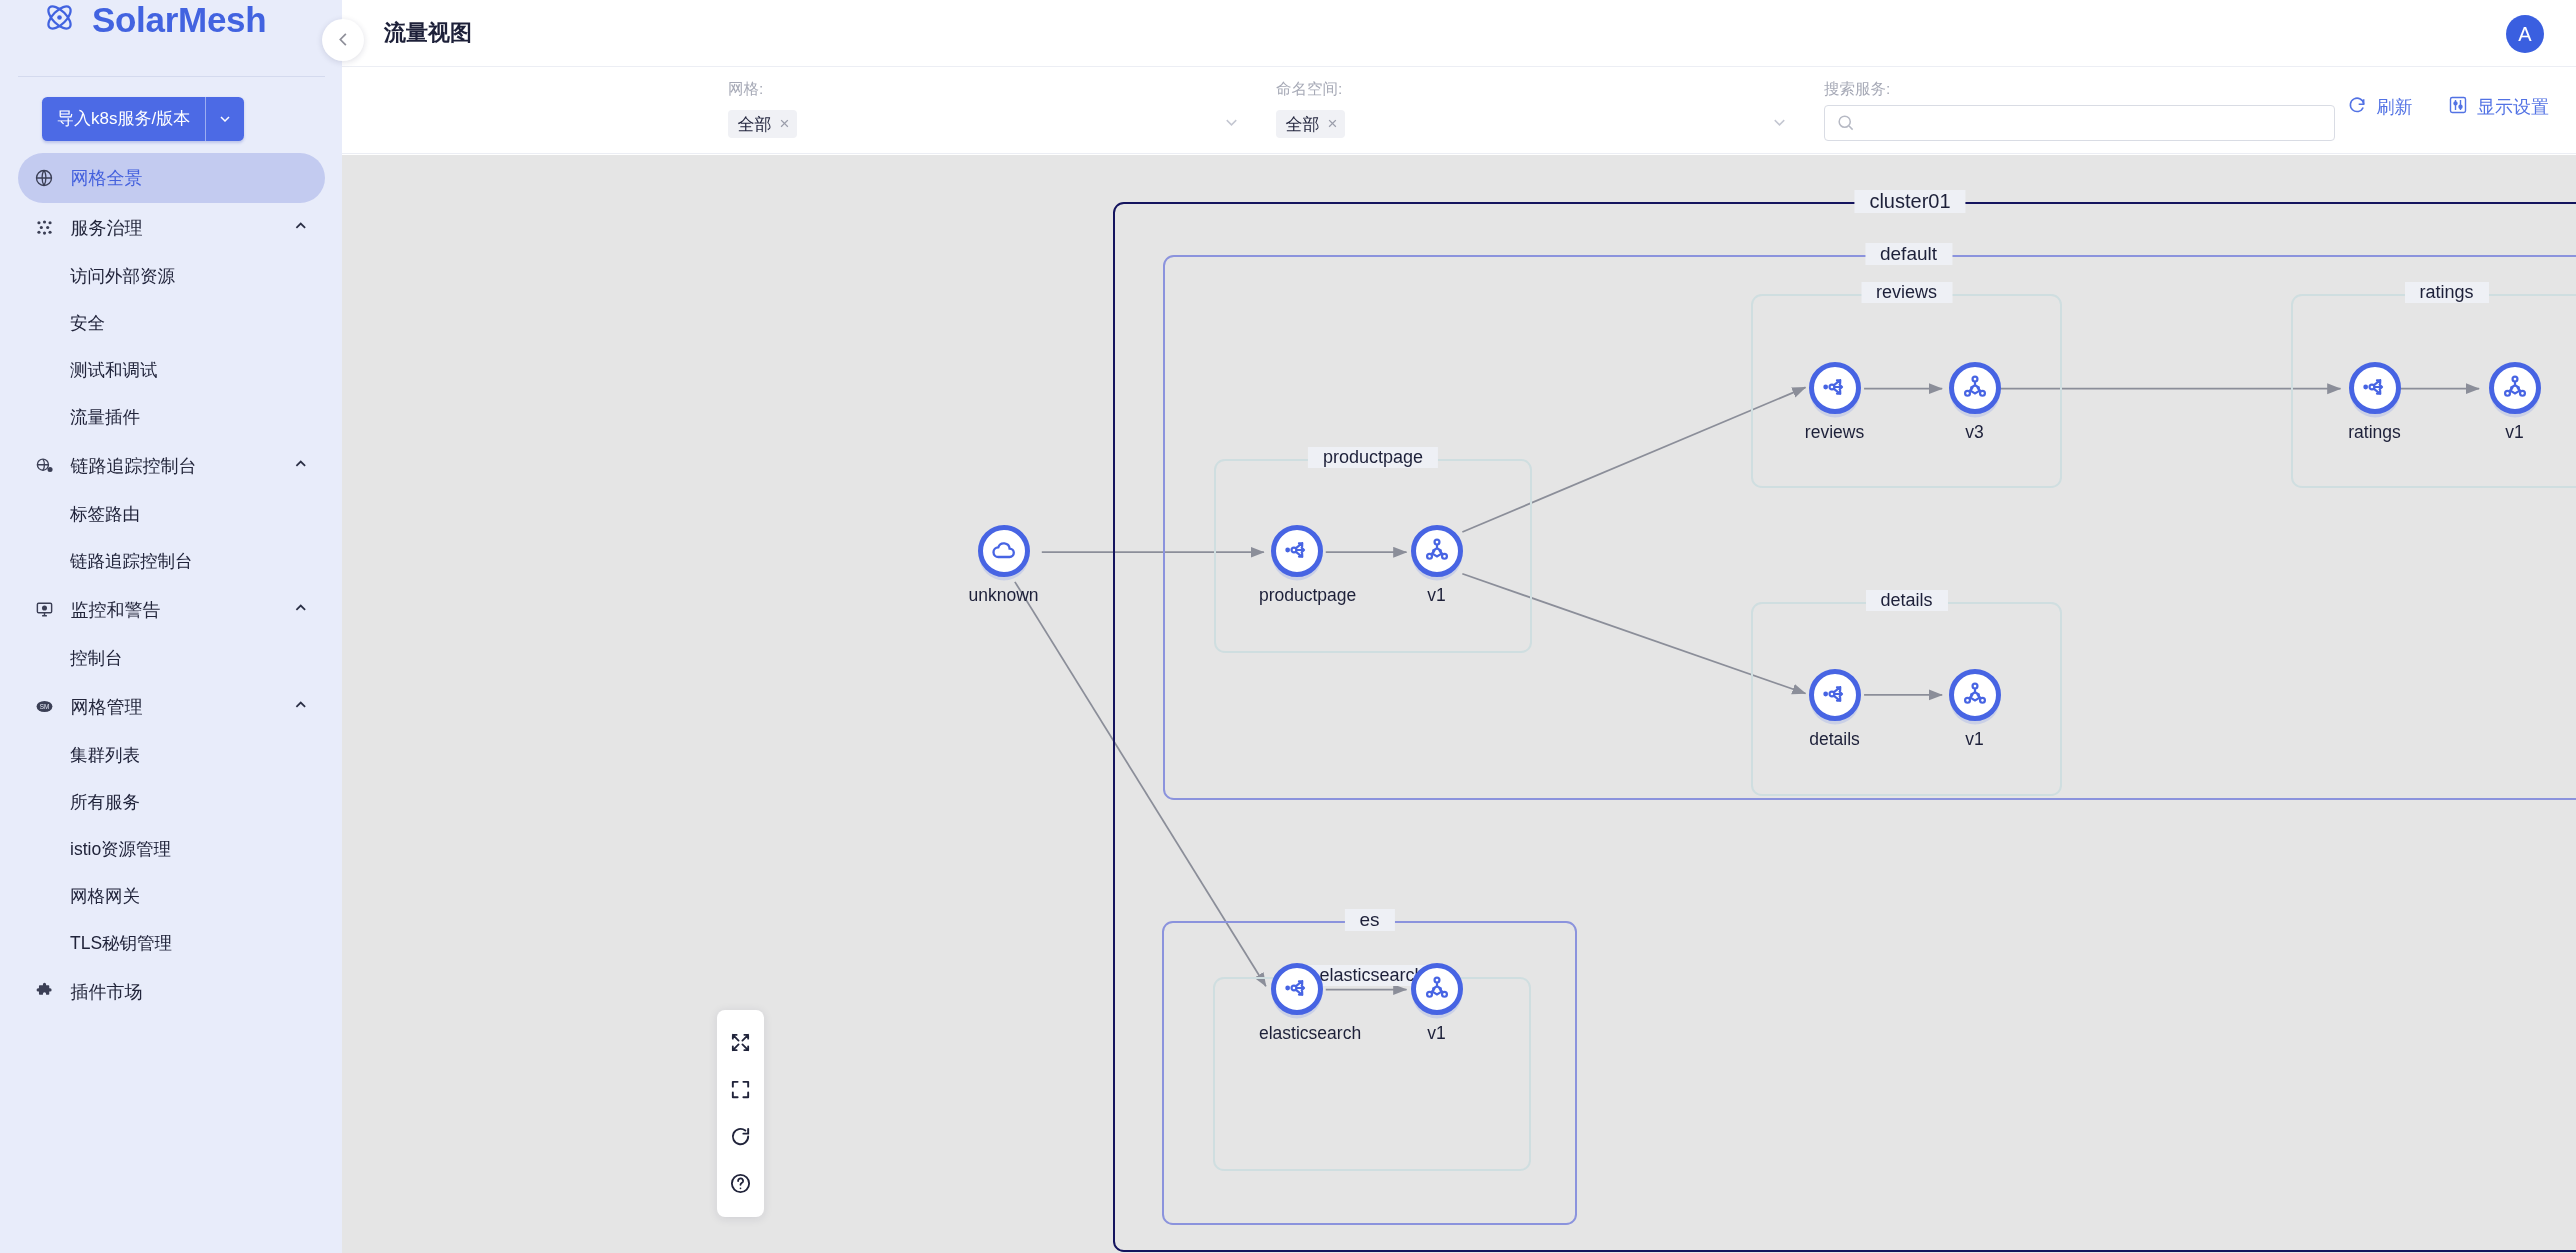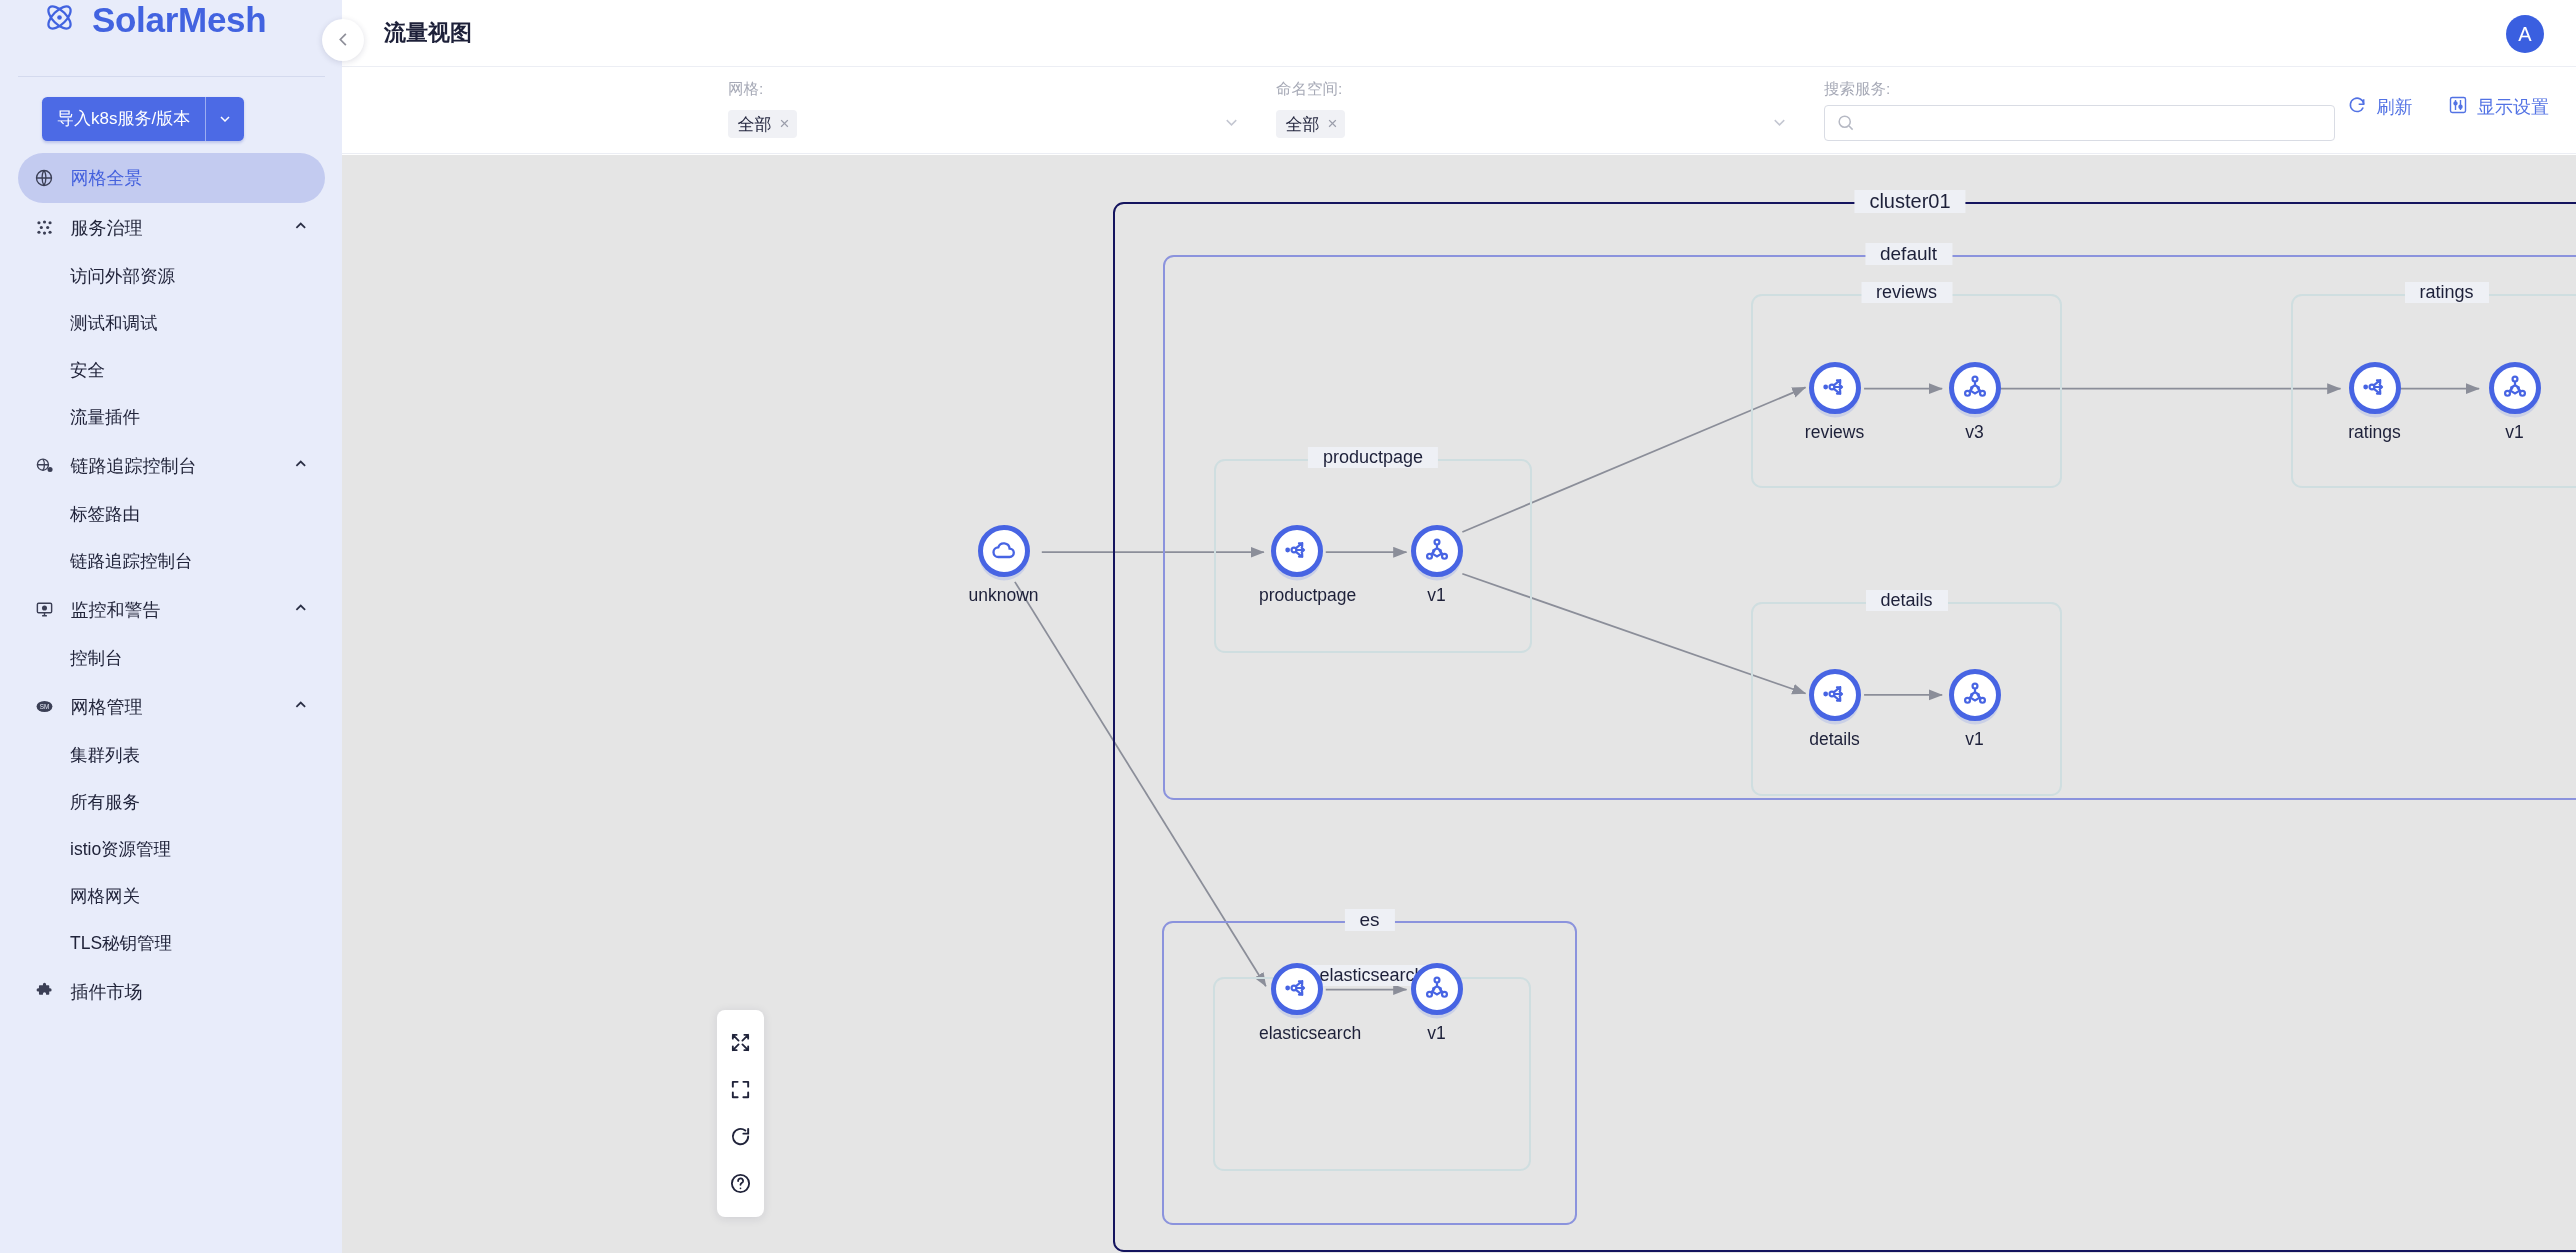--- a/index.html
+++ b/index.html
@@ -218,24 +218,24 @@
           <svg viewBox="0 0 24 24" width="17.5" height="17.5" fill="none" stroke="#2b2f45" stroke-width="2.4">
               <path d="M6 15l6-6 6 6"></path>
             </svg>
         </span>
       </div>
 
       <div class="nav-sub">
           <span>访问外部资源</span>
         </div>
       <div class="nav-sub">
+          <span>安全</span>
+        </div>
+      <div class="nav-sub">
           <span>测试和调试</span>
-        </div>
-      <div class="nav-sub">
-          <span>安全</span>
         </div>
       <div class="nav-sub">
           <span>流量插件</span>
         </div>
 
       <div class="nav-group-head">
         <span class="nav-icon">
           <svg viewBox="0 0 24 24" width="19" height="19" fill="none" stroke="#3b3f55" stroke-width="1.7">
             <circle cx="10" cy="11" r="7"></circle>
               <path d="M3 11h14M10 4c2.5 3 2.5 11 0 14"></path>

